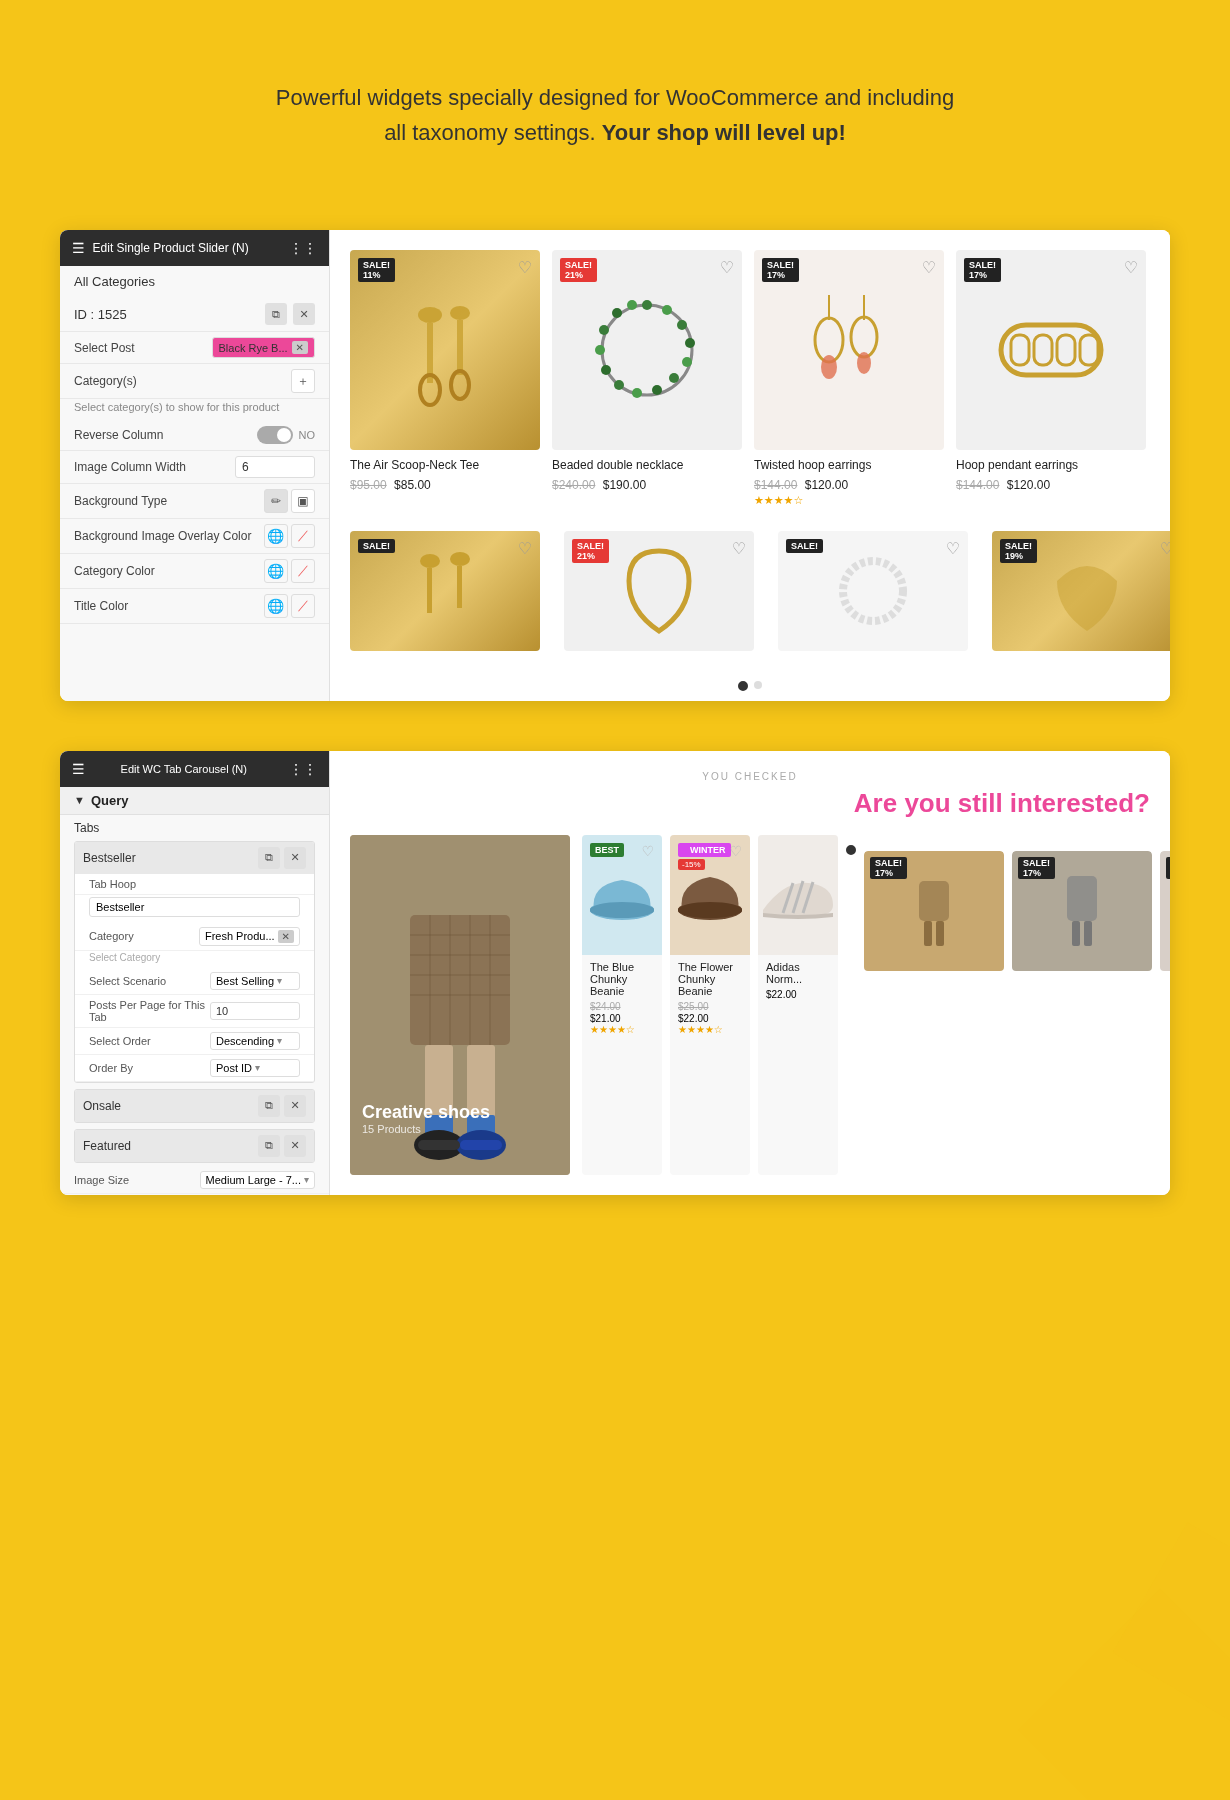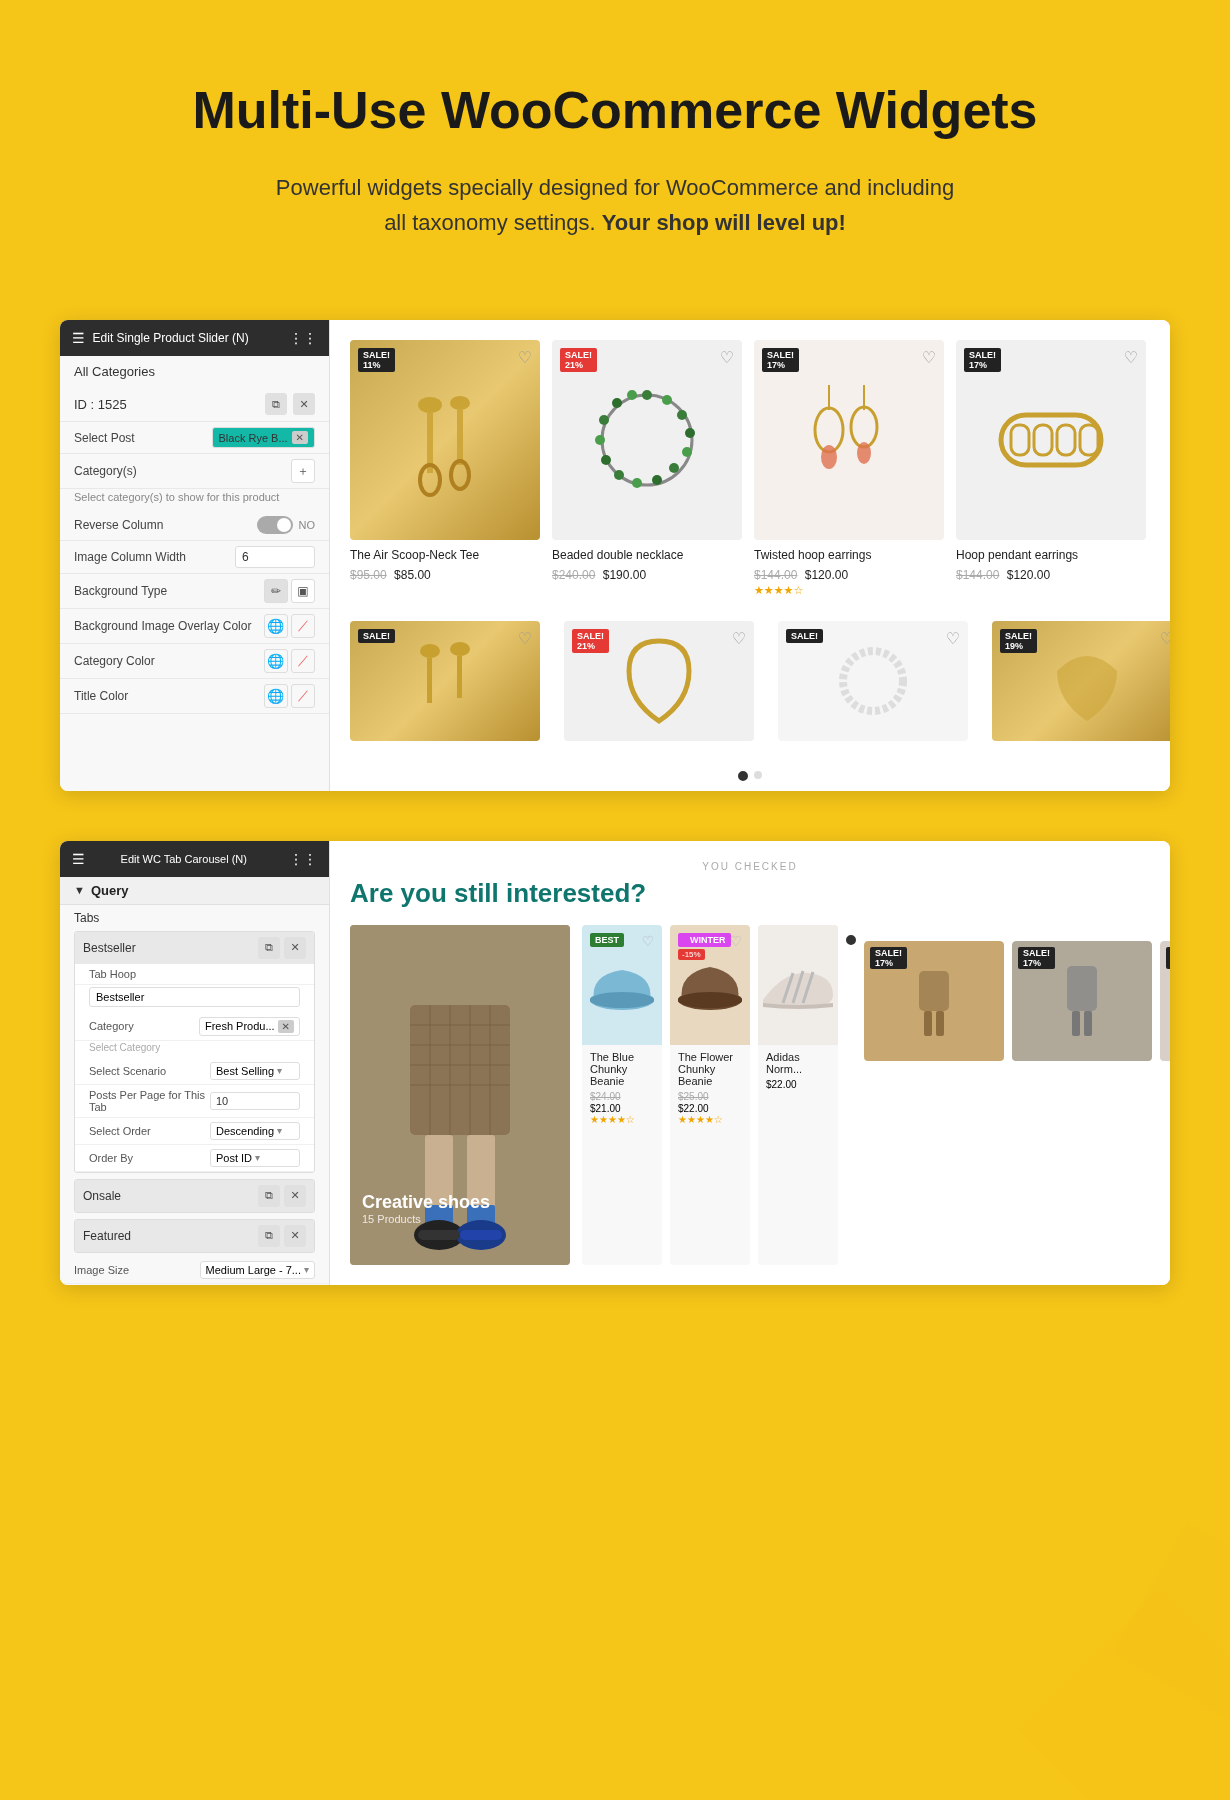--- a/index.html
+++ b/index.html
@@ -114,21 +114,21 @@
       font-size: 12px;
       color: #333;
       background: white;
       border: 1px solid #ddd;
       padding: 3px 6px;
       border-radius: 3px;
       min-width: 80px;
     }
     .field-select {
       font-size: 12px;
-      background: #14b8a6;
+      background: #ec4899;
       border: 1px solid #ddd;
       padding: 3px 6px;
       border-radius: 3px;
       display: flex;
       align-items: center;
       gap: 4px;
       margin-left: 16px;
     }
     .field-select-text { color: #333; font-size: 11px; }
     .x-badge {
@@ -376,24 +376,24 @@
     }
     .you-checked {
       text-align: center;
       font-size: 10px;
       letter-spacing: 2px;
       color: #aaa;
       text-transform: uppercase;
       margin-bottom: 6px;
     }
     .preview2-title {
-      text-align: left;
+      text-align: right;
       font-size: 26px;
       font-weight: 700;
-      color: #0f766e;
+      color: #ec4899;
       margin-bottom: 16px;
     }
     .preview2-content {
       display: flex;
       gap: 12px;
     }
     .hero-product {
       width: 220px;
       min-width: 220px;
       background: #c8b89a;
@@ -491,21 +491,20 @@
       height: 150px;
       background: #F5C518;
       transform: rotate(30deg);
       opacity: 0.2;
     }
   </style>
 </head>
 <body>
 
 <div class="hero">
-  <h1 class="hero-title">Multi-Use WooCommerce Widgets</h1>
   <p class="hero-subtitle">
     <span>Powerful widgets specially designed for WooCommerce and including all taxonomy settings.</span>
     <strong>Your shop will level up!</strong>
   </p>
 </div>
 
 <div class="demo-section">
 
   <div class="widget-demo">
 

